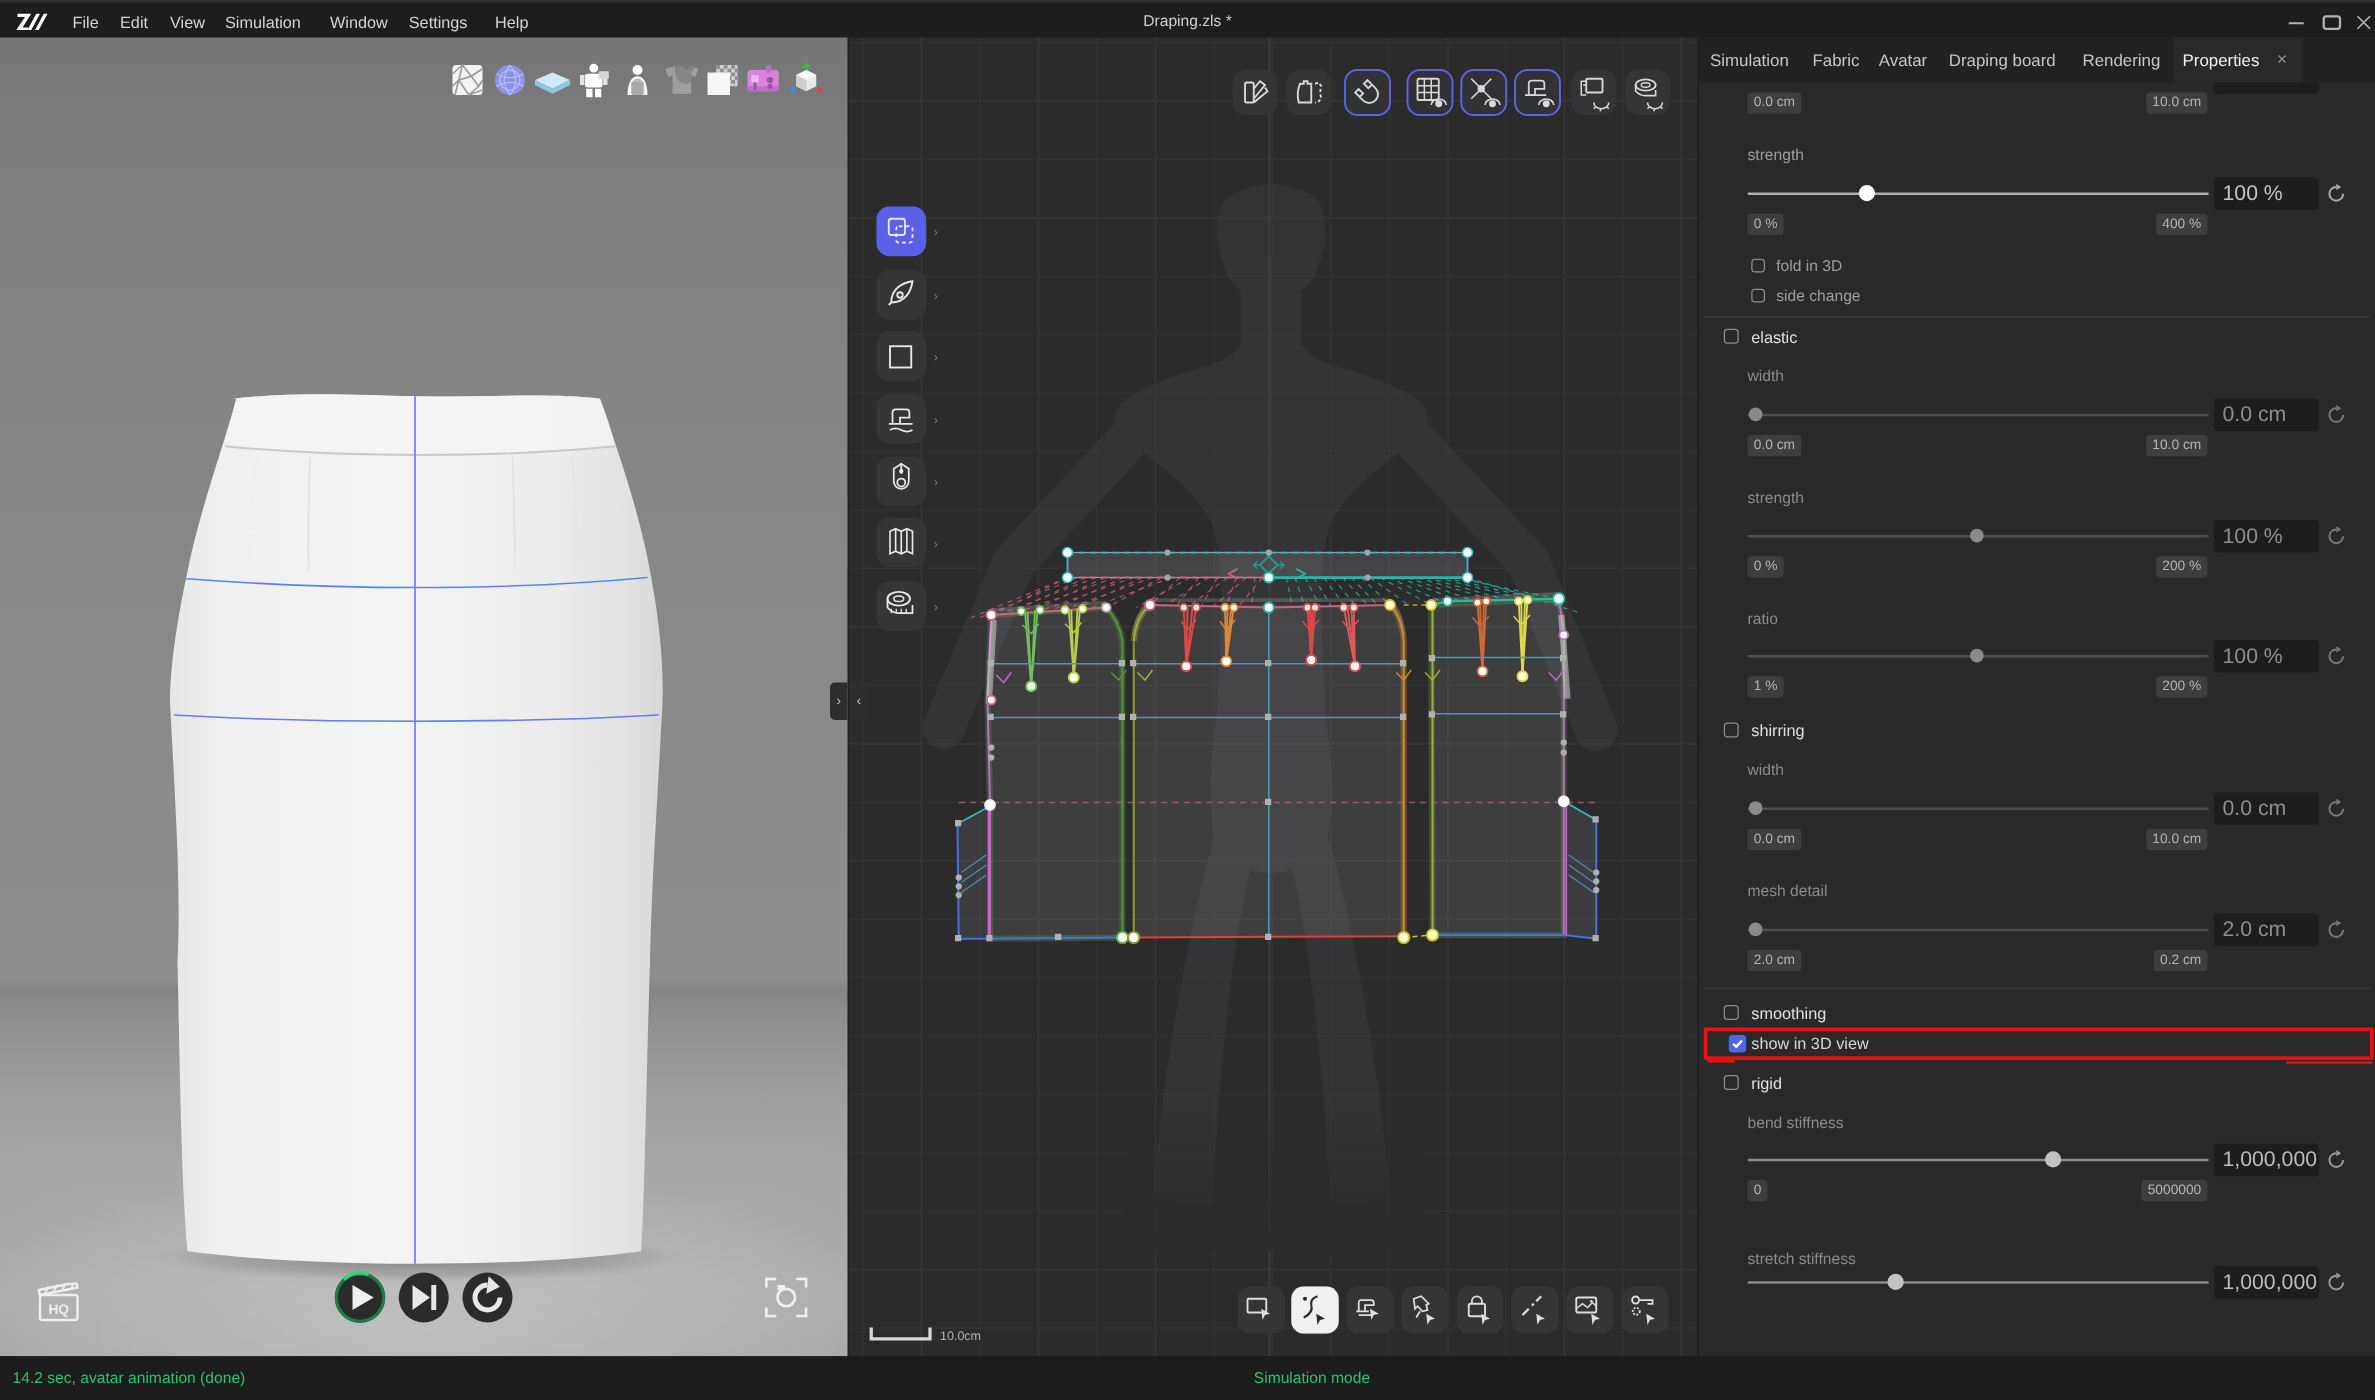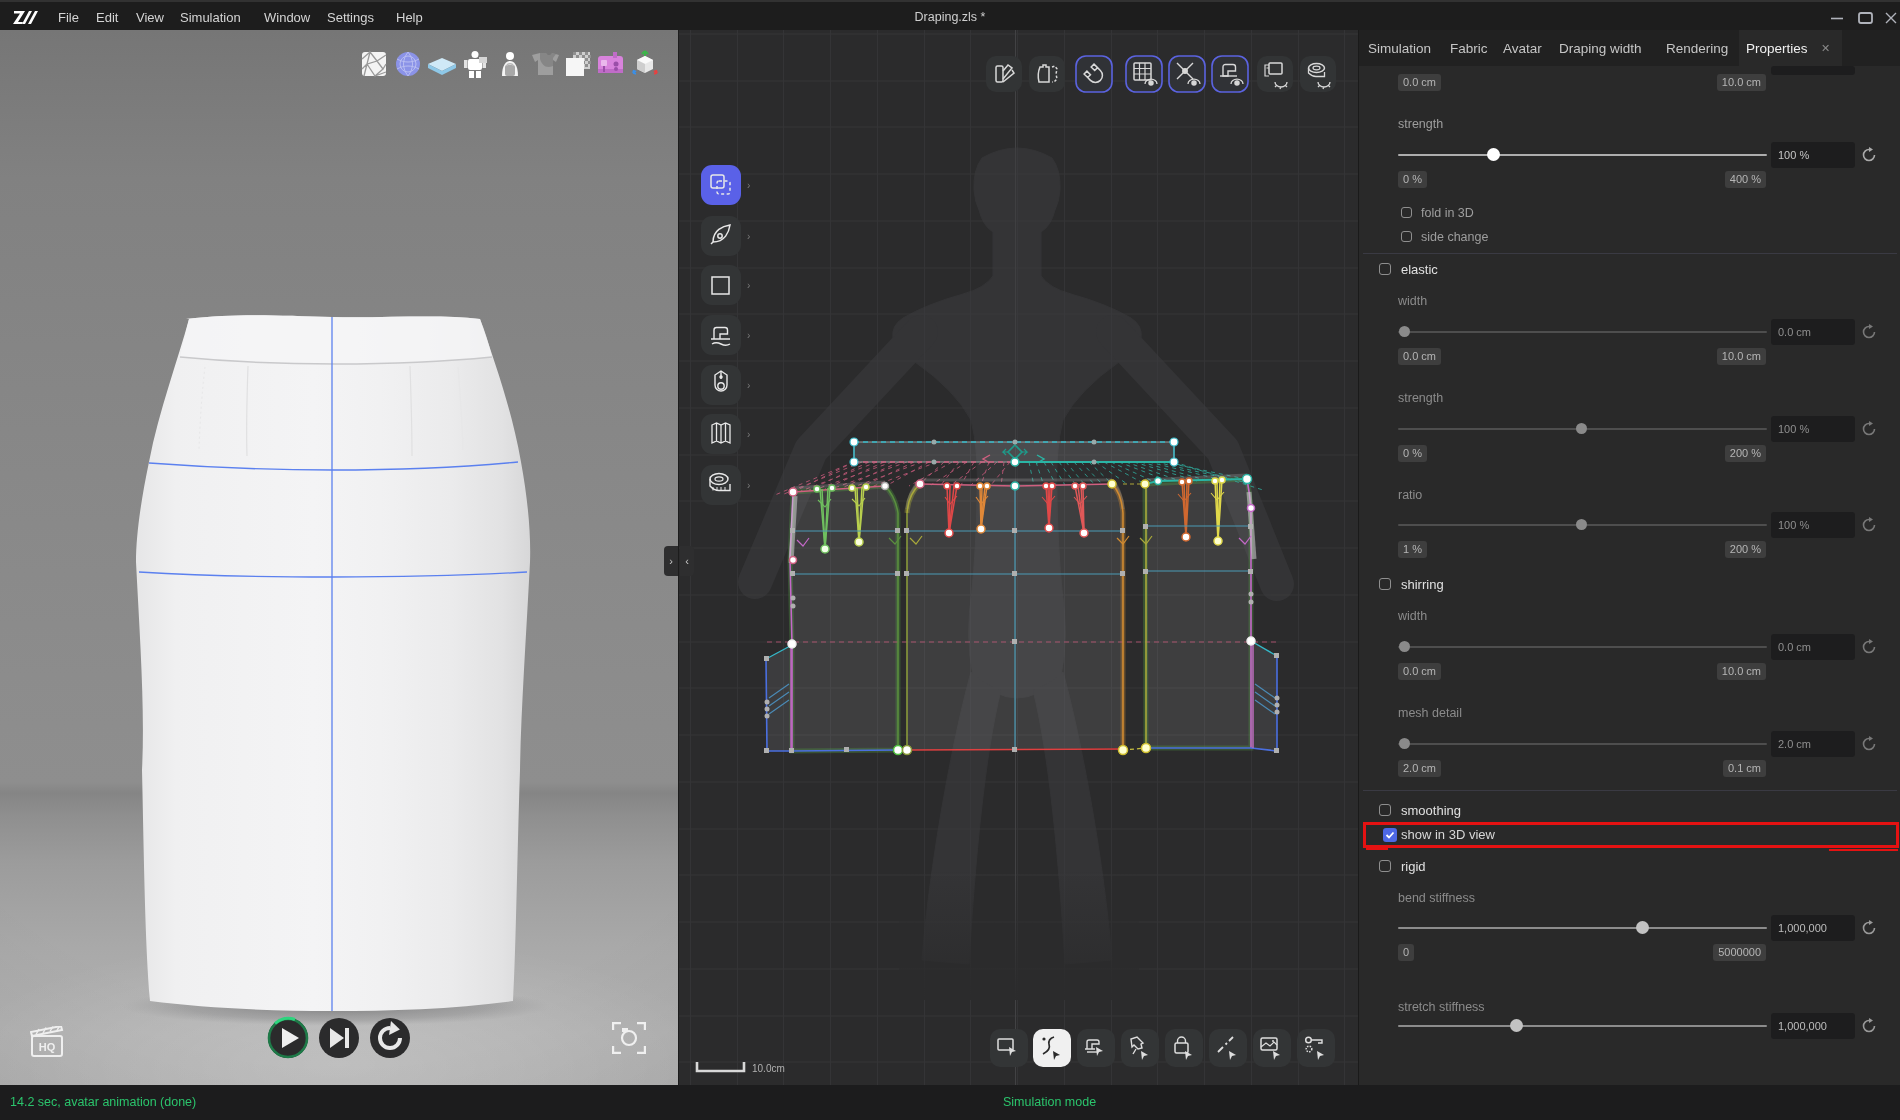--- a/index.html
+++ b/index.html
@@ -21,21 +21,21 @@
 #rp{position:absolute;left:1358px;top:30px;width:542px;height:1055px;background:#292929;border-left:1px solid #1a1a1a;}
 #tabbar{position:absolute;left:0;top:0;width:542px;height:36px;background:#212121;}
 .tab{position:absolute;top:0;height:36px;line-height:37px;font-size:13.5px;color:#c6c6c6;}
 #tabactive{position:absolute;left:380px;top:0;width:103px;height:36px;background:#292929;}
 #status{position:absolute;left:0;top:1085px;width:1900px;height:35px;background:#1c1c1d;}
 .stxt{position:absolute;top:0;height:35px;line-height:35px;font-size:12.5px;color:#2bc46c;}
 .lbl{position:absolute;font-size:12.5px;color:#9e9e9e;white-space:nowrap;}
 .lbl2{position:absolute;font-size:12.5px;color:#8b8b8b;white-space:nowrap;}
 .bold{position:absolute;font-size:13px;font-weight:normal;color:#e0e0e0;white-space:nowrap;}
 .badge{position:absolute;height:17px;line-height:17px;background:#3e3e3e;border-radius:3px;padding:0 5px;font-size:11px;color:#b5b5b5;white-space:nowrap;}
-.vbox{position:absolute;width:84px;height:26px;background:#1d1d1e;border-radius:3px;font-size:11px;line-height:26px;padding-left:7px;color:#c6c6c6;}
+.vbox{position:absolute;width:84px;height:26px;background:#1d1d1e;border-radius:3px;font-size:17px;line-height:26px;padding-left:7px;color:#c6c6c6;}
 .vboxd{color:#8f8f8f;}
 .track{position:absolute;height:2px;border-radius:1px;}
 .knob{position:absolute;border-radius:50%;}
 .cb{position:absolute;width:12px;height:12px;border:1.5px solid #8f8f8f;border-radius:3px;background:transparent;}
 .divl{position:absolute;left:4px;width:534px;height:1px;background:#3a3a43;}
 </style>
 </head>
 <body>
 <div id="titlebar">
 <svg style="position:absolute;left:13px;top:8px" width="26" height="15" viewBox="0 0 26 15">
@@ -605,21 +605,21 @@
 </svg>
 </div>
 <div style="position:absolute;left:664px;top:546px;width:14px;height:30px;background:#2e2e2f;border-radius:4px 0 0 4px;color:#c8c8c8;font-size:11px;text-align:center;line-height:30px">›</div>
 <div style="position:absolute;left:680px;top:546px;width:14px;height:30px;background:#2e2e2f;border-radius:0 4px 4px 0;color:#c8c8c8;font-size:11px;text-align:center;line-height:30px">‹</div>
 <div id="rp">
 <div id="tabbar">
 <div id="tabactive"></div>
 <div class="tab" style="left:9px">Simulation</div>
 <div class="tab" style="left:91px">Fabric</div>
 <div class="tab" style="left:144px">Avatar</div>
-<div class="tab" style="left:200px">Draping width</div>
+<div class="tab" style="left:200px">Draping board</div>
 <div class="tab" style="left:307px">Rendering</div>
 <div class="tab" style="left:387px;font-weight:normal;color:#f0f0f0">Properties</div>
 <div class="tab" style="left:462px;color:#8a8a8a;font-size:11px">✕</div>
 </div>
 <div class="vbox" style="left:412px;top:36px;height:9px"></div>
 <div class="badge" style="left:39px;top:44px">0.0 cm</div>
 <div class="badge" style="right:134px;top:44px">10.0 cm</div>
 <div class="lbl" style="left:39px;top:87px">strength</div>
 <div class="track" style="left:39px;top:124px;width:369px;background:#adadad"></div>
 <div class="knob" style="left:128px;top:118px;width:13px;height:13px;background:#fff"></div>
@@ -681,21 +681,21 @@
 <div class="badge" style="right:134px;top:633px">10.0 cm</div>
 <div class="lbl2" style="left:39px;top:676px">mesh detail</div>
 <div class="track" style="left:39px;top:713px;width:369px;background:#4e4e4e"></div>
 <div class="knob" style="left:40px;top:708px;width:11px;height:11px;background:#8a8a8a"></div>
 <div class="vbox vboxd" style="left:412px;top:701px">2.0 cm</div>
 <svg class="rst" style="position:absolute;left:502px;top:706px" width="16" height="16" viewBox="0 0 16 16">
       <path d="M13.5,8 A5.5,5.5 0 1 1 8,2.5" fill="none" stroke="#787878" stroke-width="1.6"></path>
       <path d="M8,0 L12,2.5 L8,5 Z" fill="#787878"></path>
     </svg>
 <div class="badge" style="left:39px;top:730px">2.0 cm</div>
-<div class="badge" style="right:134px;top:730px">0.1 cm</div>
+<div class="badge" style="right:134px;top:730px">0.2 cm</div>
 <div class="divl" style="top:760px"></div>
 <div class="cb" style="left:20px;top:774px"></div>
 <div class="bold" style="left:42px;top:773px">smoothing</div>
 <div style="position:absolute;left:4px;top:792px;width:536px;height:26px;border:3px solid #e51212"></div>
 <div style="position:absolute;left:7px;top:818px;width:22px;height:2px;background:#e51212"></div>
 <div style="position:absolute;left:470px;top:819px;width:69px;height:2px;background:#e51212"></div>
 <div style="position:absolute;left:24px;top:798px;width:14px;height:14px;background:#4e68e4;border-radius:3px"></div>
 <svg style="position:absolute;left:26px;top:800px" width="10" height="10" viewBox="0 0 10 10">
       <path d="M1.5,5 L4,7.5 L8.5,2.5" fill="none" stroke="#fff" stroke-width="1.8"></path>
     </svg>

